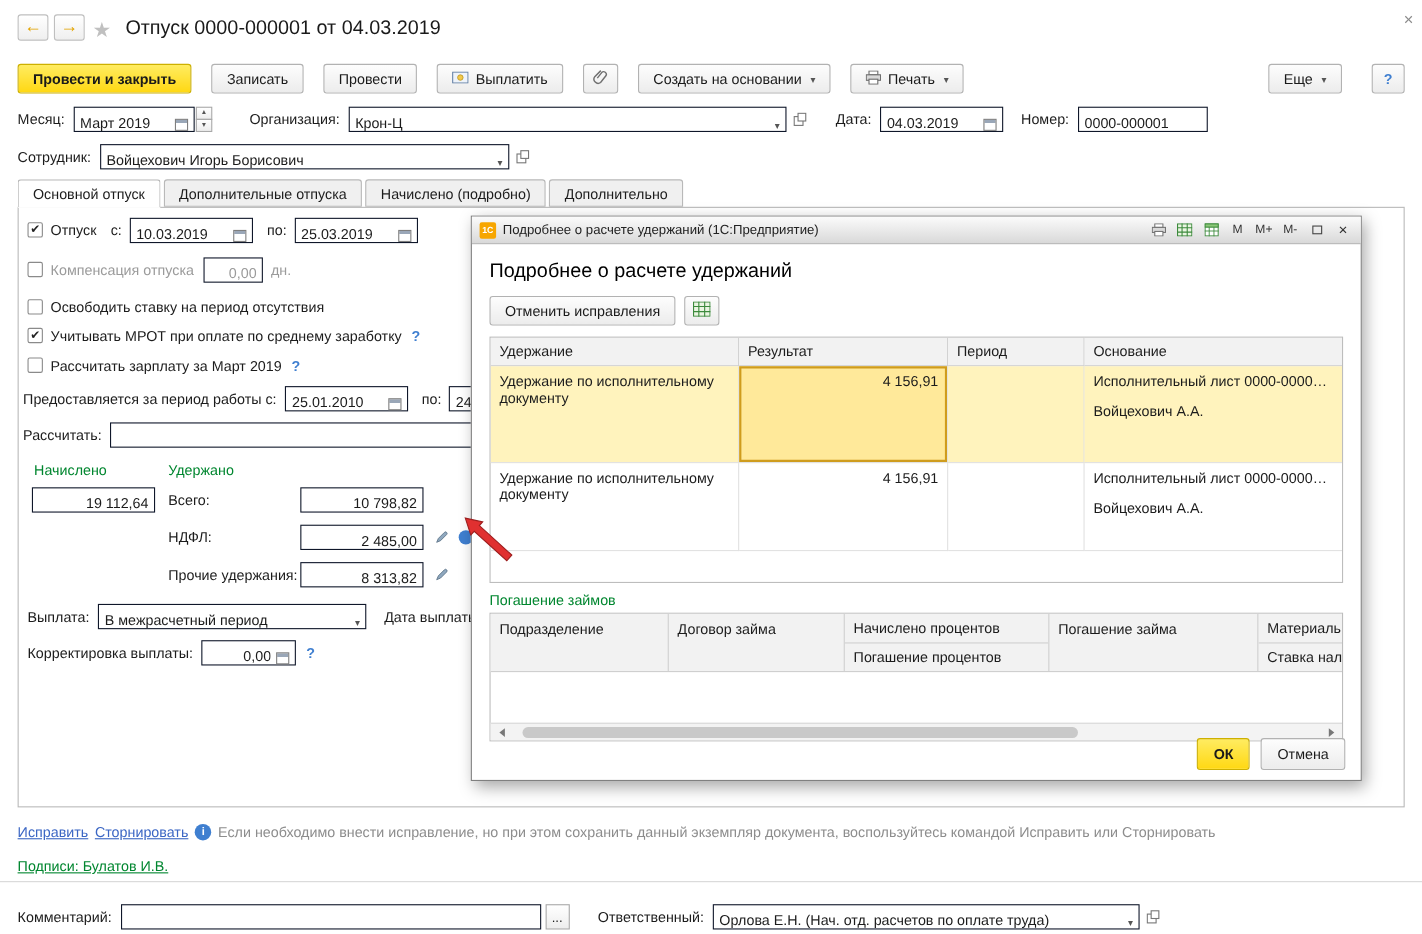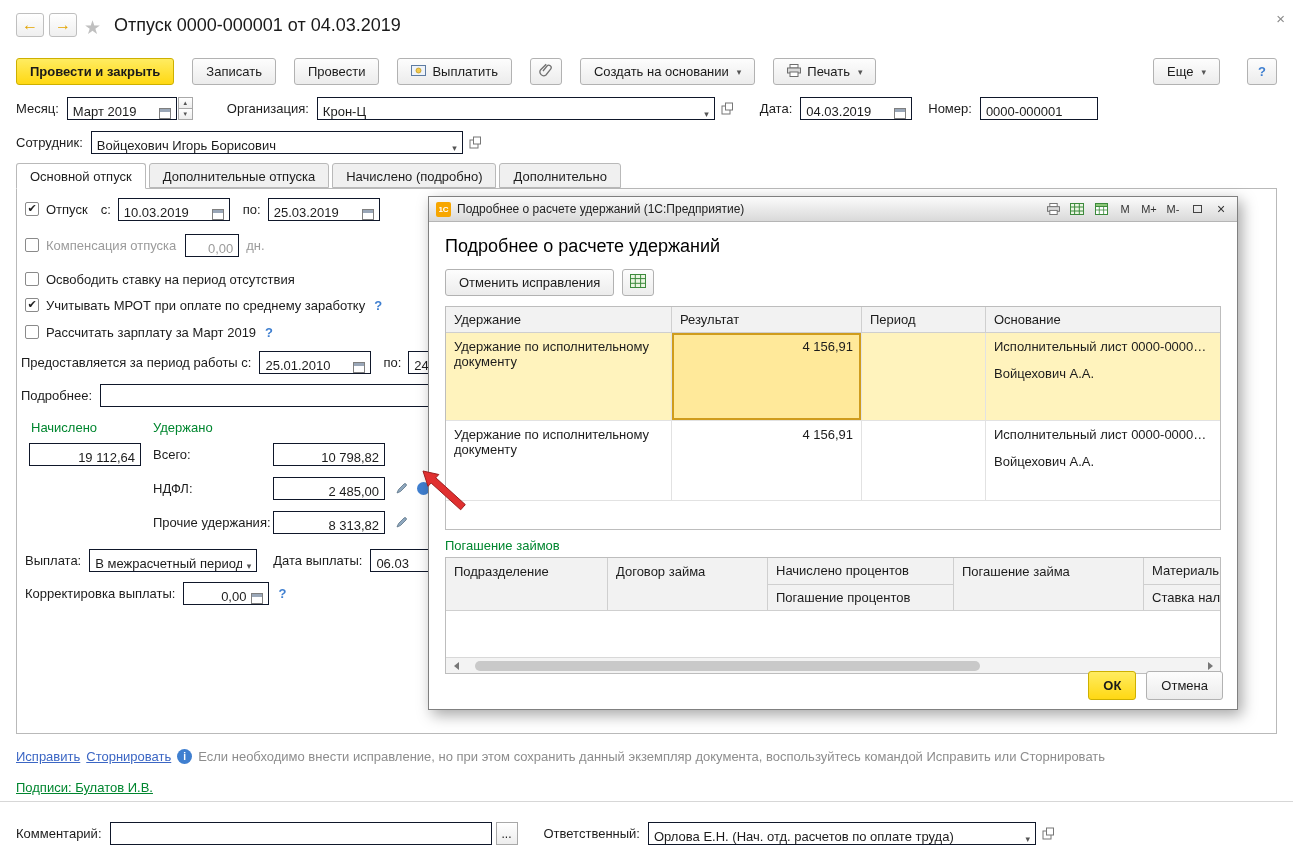--- a/index.html
+++ b/index.html
@@ -289,21 +289,21 @@
         <span class="txt">25.01.2010</span>
         <span class="ico-cal"></span>
       </div>
       <span class="lbl" style="margin-left:12px;margin-right:0">по:</span>
       <div class="inp" style="width:95px;margin-left:7px">
         <span class="txt">24</span>
       </div>
     </div>
 
     <div class="prow" style="top:194px;left:4px">
-      <span class="lbl">Подробнее:</span>
+      <span class="lbl">Рассчитать:</span>
       <div class="inp" style="width:332px">
         <span class="txt"></span>
       </div>
     </div>
 
     <span class="ghead" style="top:231px;left:14px">Начислено</span>
     <span class="ghead" style="top:231px;left:136px">Удержано</span>
 
     <div class="calc-row" style="top:253px">
       <div class="inp num slot1">
@@ -337,21 +337,21 @@
       </div>
       <span class="pencil">
           <svg width="13" height="13">
             <path d="M2 11 L3.5 7.5 L9 2 a1.4 1.4 0 0 1 2 2 L5.5 9.5 Z" fill="#8fa8bf" stroke="#5c7387" stroke-width="0.8"></path>
           </svg>
         </span>
     </div>
 
     <div class="prow" style="top:359px;left:8px">
       <span class="lbl">Выплата:</span>
-      <div class="inp" style="width:168px">
+      <div class="inp" style="width:244px">
         <span class="txt">В межрасчетный период</span>
         <span class="ddc">▾</span>
       </div>
       <span class="lbl" style="margin-left:16px">Дата выплаты:</span>
       <div class="inp" style="width:100px">
         <span class="txt">06.03</span>
       </div>
     </div>
 
     <div class="prow" style="top:392px;left:8px">

